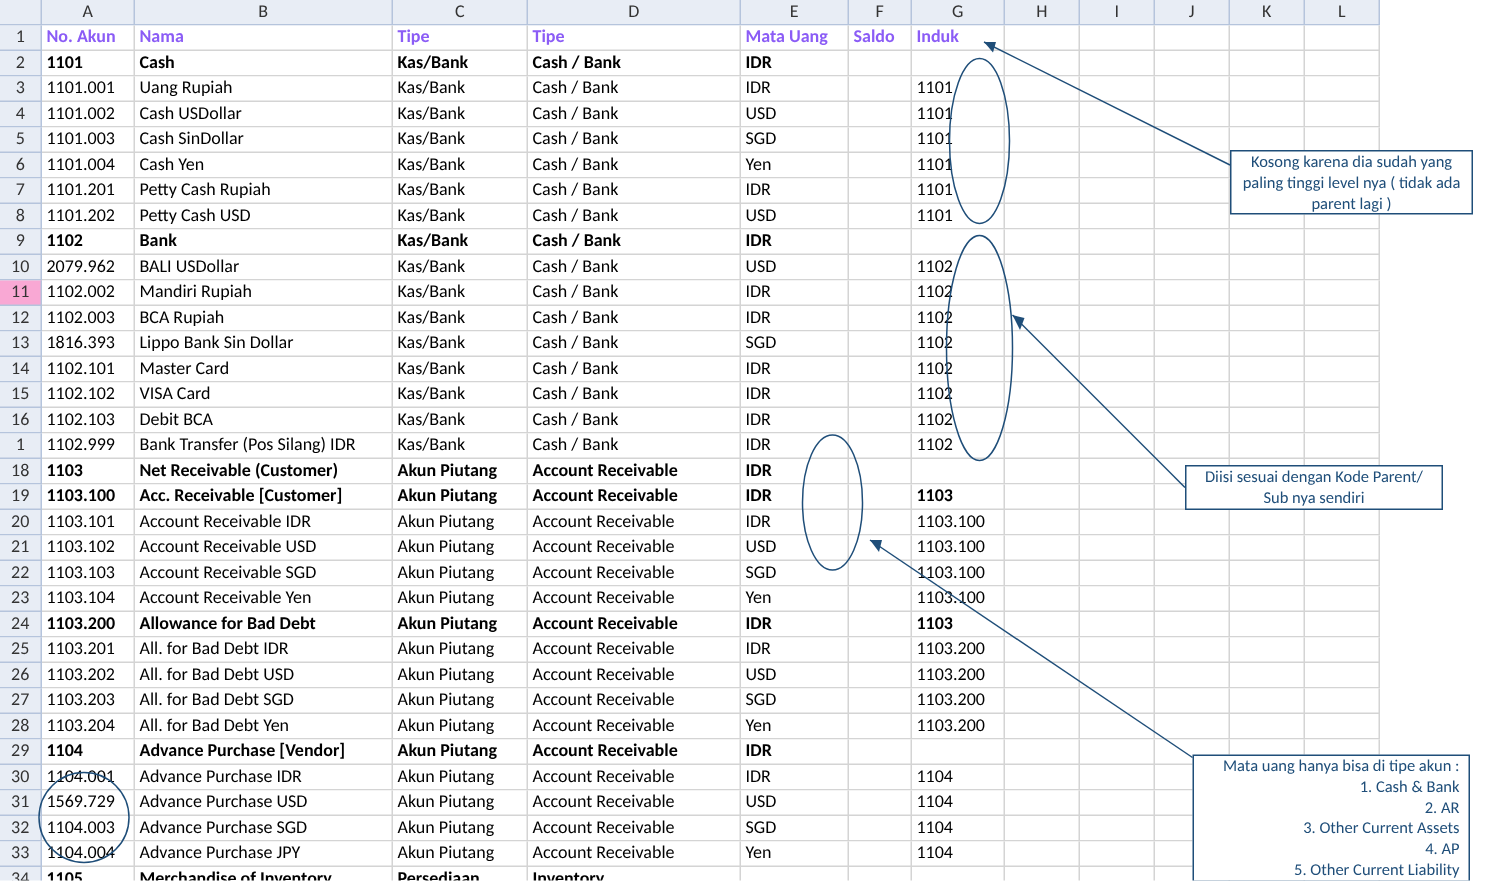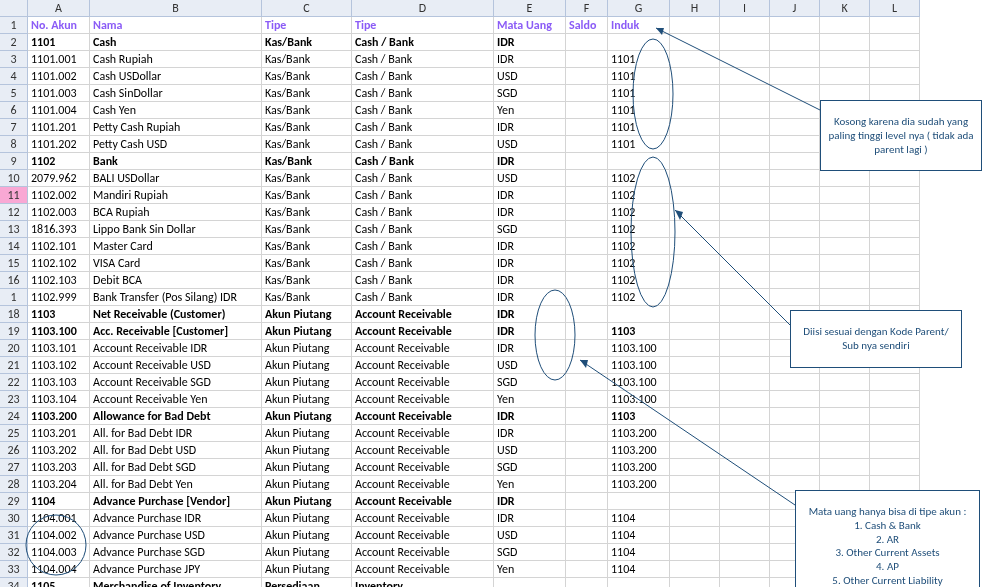--- a/index.html
+++ b/index.html
@@ -44,26 +44,26 @@
     color: #8b5cf6;
     font-weight: bold;
   }
   .bold { font-weight: bold; }
   
   .callout {
     position: absolute;
     border: 1.5px solid #1f4e79;
     background: #fff;
     font-size: 11px;
-    padding: 14px 6px;
+    padding: 0 6px;
     text-align: center;
     line-height: 1.25;
     color: #1f4e79;
   }
-  .callout.left { text-align: center; }
+  .callout.left { text-align: right; margin-top: 13px; }
   svg.overlay {
     position: absolute;
     top: 0; left: 0;
     pointer-events: none;
   }
 </style>
 </head>
 <body>
 
 <div class="grid" id="grid">
@@ -101,21 +101,21 @@
     <div class="cell bold">IDR</div>
     <div class="cell bold"></div>
     <div class="cell bold"></div>
     <div class="cell bold"></div>
     <div class="cell bold"></div>
     <div class="cell bold"></div>
     <div class="cell bold"></div>
     <div class="cell bold"></div>
     <div class="cell rowhdr">3</div>
     <div class="cell">1101.001</div>
-    <div class="cell">Cash Rupiah</div>
+    <div class="cell">Uang Rupiah</div>
     <div class="cell">Kas/Bank</div>
     <div class="cell">Cash / Bank</div>
     <div class="cell">IDR</div>
     <div class="cell"></div>
     <div class="cell">1101</div>
     <div class="cell"></div>
     <div class="cell"></div>
     <div class="cell"></div>
     <div class="cell"></div>
     <div class="cell"></div>
@@ -464,21 +464,21 @@
     <div class="cell">Account Receivable</div>
     <div class="cell">IDR</div>
     <div class="cell"></div>
     <div class="cell">1104</div>
     <div class="cell"></div>
     <div class="cell"></div>
     <div class="cell"></div>
     <div class="cell"></div>
     <div class="cell"></div>
     <div class="cell rowhdr">31</div>
-    <div class="cell">1104.002</div>
+    <div class="cell">1569.729</div>
     <div class="cell">Advance Purchase USD</div>
     <div class="cell">Akun Piutang</div>
     <div class="cell">Account Receivable</div>
     <div class="cell">USD</div>
     <div class="cell"></div>
     <div class="cell">1104</div>
     <div class="cell"></div>
     <div class="cell"></div>
     <div class="cell"></div>
     <div class="cell"></div>

